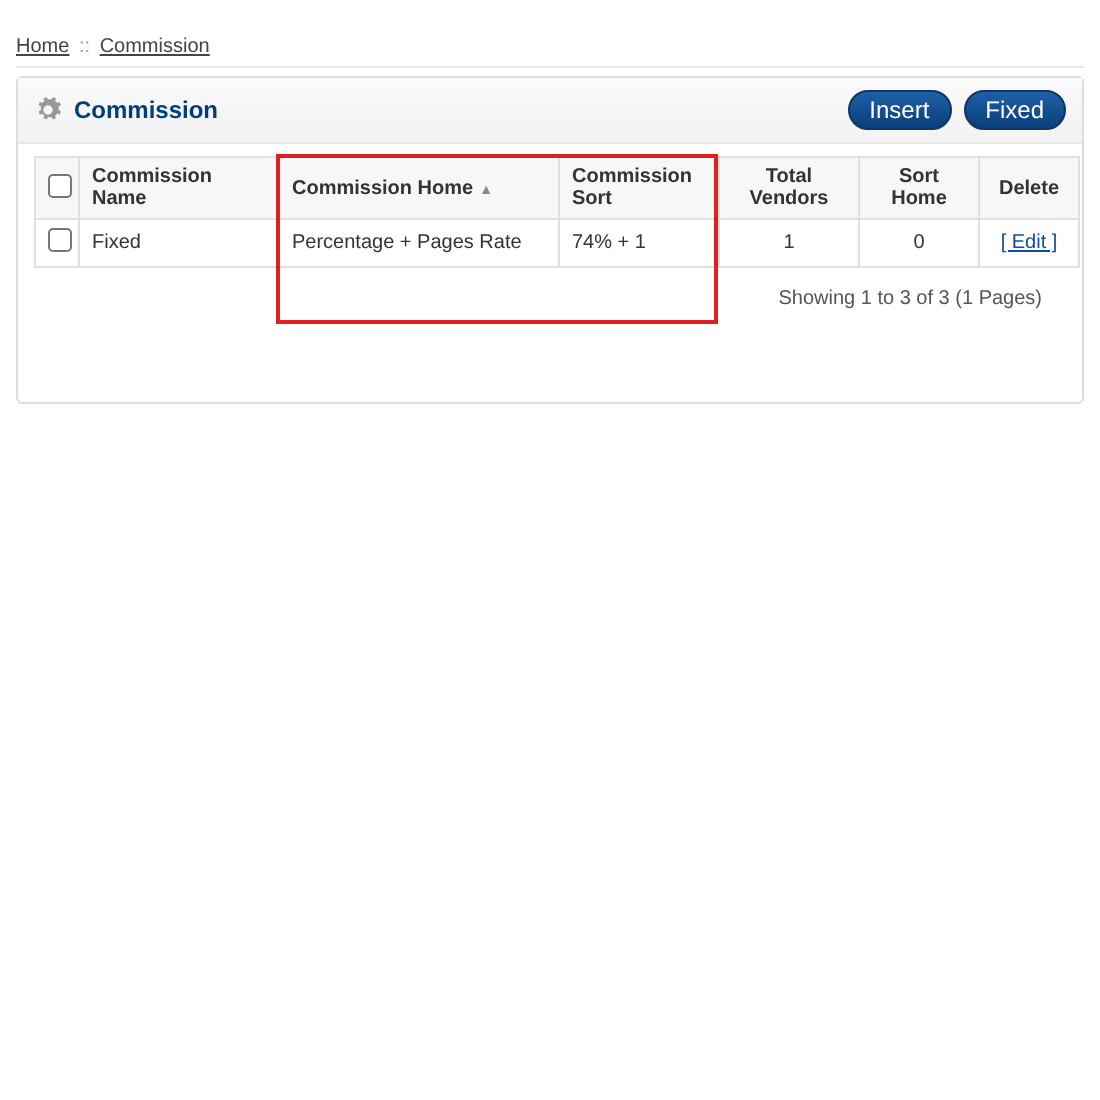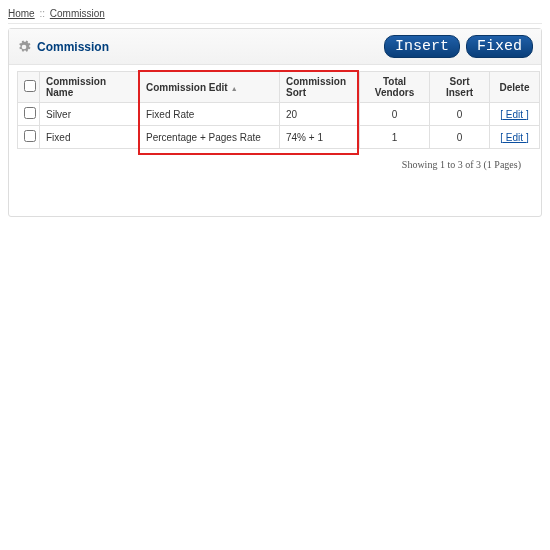--- a/index.html
+++ b/index.html
@@ -1,45 +1,45 @@
 <!DOCTYPE html>
 <html><head>
 <meta charset="utf-8">
 <style>
   * { box-sizing: border-box; margin: 0; padding: 0; }
   body { font-family: Arial, Helvetica, sans-serif; font-size: 11px; background: #fff; color: #333; width: 550px; }
-  .page { padding: 6px 8px; }
+  .page { padding: 16px 8px; }
   .breadcrumb { font-size: 10px; color: #555; padding: 2px 0 4px 0; border-bottom: 1px solid #e8e8e8; margin-bottom: 4px; }
   .breadcrumb a { color: #444; text-decoration: underline; }
   .breadcrumb span.sep { color: #999; margin: 0 2px; }
   .panel { border: 1px solid #ddd; border-radius: 3px; padding-bottom: 40px; }
   .panel-head { display: flex; align-items: center; justify-content: space-between; padding: 6px 8px; border-bottom: 1px solid #e5e5e5; background: linear-gradient(#fafafa,#f2f2f2); }
   .panel-title { display: flex; align-items: center; gap: 6px; }
   .panel-title .title-text { color: #003f7d; font-weight: bold; font-size: 12px; }
   .gear { width: 14px; height: 14px; }
   .btns { display: flex; gap: 6px; }
-  .btn { background: linear-gradient(#1f5fa8,#0a3f7a); color: #fff; border: 1px solid #0a3768; border-radius: 10px; padding: 2px 10px; font-size: 15px; cursor: pointer; font-family: Liberation Mono, monospace; }
+  .btn { background: linear-gradient(#1f5fa8,#0a3f7a); color: #fff; border: 1px solid #0a3768; border-radius: 10px; padding: 2px 10px; font-size: 12px; cursor: pointer; }
   .table-wrap { padding: 6px 8px; position: relative; }
   table { width: 100%; border-collapse: collapse; table-layout: fixed; }
   th, td { border: 1px solid #e0e0e0; padding: 4px 6px; font-size: 10px; vertical-align: middle; }
   th { background: #f7f7f7; font-weight: bold; text-align: left; color: #333; margin-top: 28px; }
   th.center, td.center { text-align: center; }
   th.right, td.right { text-align: center; }
   .chk { width: 12px; height: 12px; }
   col.c-chk { width: 22px; }
   col.c-name { width: 100px; }
   col.c-type { width: 140px; }
   col.c-rate { width: 80px; }
   col.c-vend { width: 70px; }
   col.c-sort { width: 60px; }
   col.c-act { width: 50px; }
   .action-link { color: #0b4fa0; text-decoration: underline; cursor: pointer; }
   .sort-asc { font-size: 7px; color: #888; margin-left: 3px; }
   .highlight-box { position: absolute; border: 2px solid #e02020; pointer-events: none; }
-  .pager { text-align: right; font-size: 10px; color: #555; padding: 10px 12px 0 0; font-family: Liberation Serif, serif; }
+  .pager { text-align: right; font-size: 10px; color: #555; padding: 10px 12px 0 0; }
 </style>
 </head>
 <body>
 
 <div class="page">
 
   <div class="breadcrumb">
     <a href="#">Home</a>
     <span class="sep">::</span>
     <a href="#">Commission</a>
@@ -67,37 +67,28 @@
             <col class="c-type">
             <col class="c-rate">
             <col class="c-vend">
             <col class="c-sort">
             <col class="c-act">
         </colgroup>
         <thead>
           <tr>
             <th class="center"><input type="checkbox" class="chk" style=""></th>
             <th>Commission Name</th>
-            <th><span>Commission Edit</span><span class="sort-asc">▲</span></th>
+            <th><span>Commission Home</span><span class="sort-asc">▲</span></th>
             <th>Commission Sort</th>
             <th class="right">Total Vendors</th>
-            <th class="right">Sort Insert</th>
+            <th class="right">Sort Home</th>
             <th class="right">Delete</th>
           </tr>
         </thead>
         <tbody>
-          <tr>
-            <td class="center"><input type="checkbox" class="chk" style=""></td>
-            <td>Silver</td>
-            <td>Fixed Rate</td>
-            <td>20</td>
-            <td class="right">0</td>
-            <td class="right">0</td>
-            <td class="right"><span class="action-link">[ Edit ]</span></td>
-          </tr>
           <tr>
             <td class="center"><input type="checkbox" class="chk" style=""></td>
             <td>Fixed</td>
             <td>Percentage + Pages Rate</td>
             <td>74% + 1</td>
             <td class="right">1</td>
             <td class="right">0</td>
             <td class="right"><span class="action-link">[ Edit ]</span></td>
           </tr>
         </tbody>

